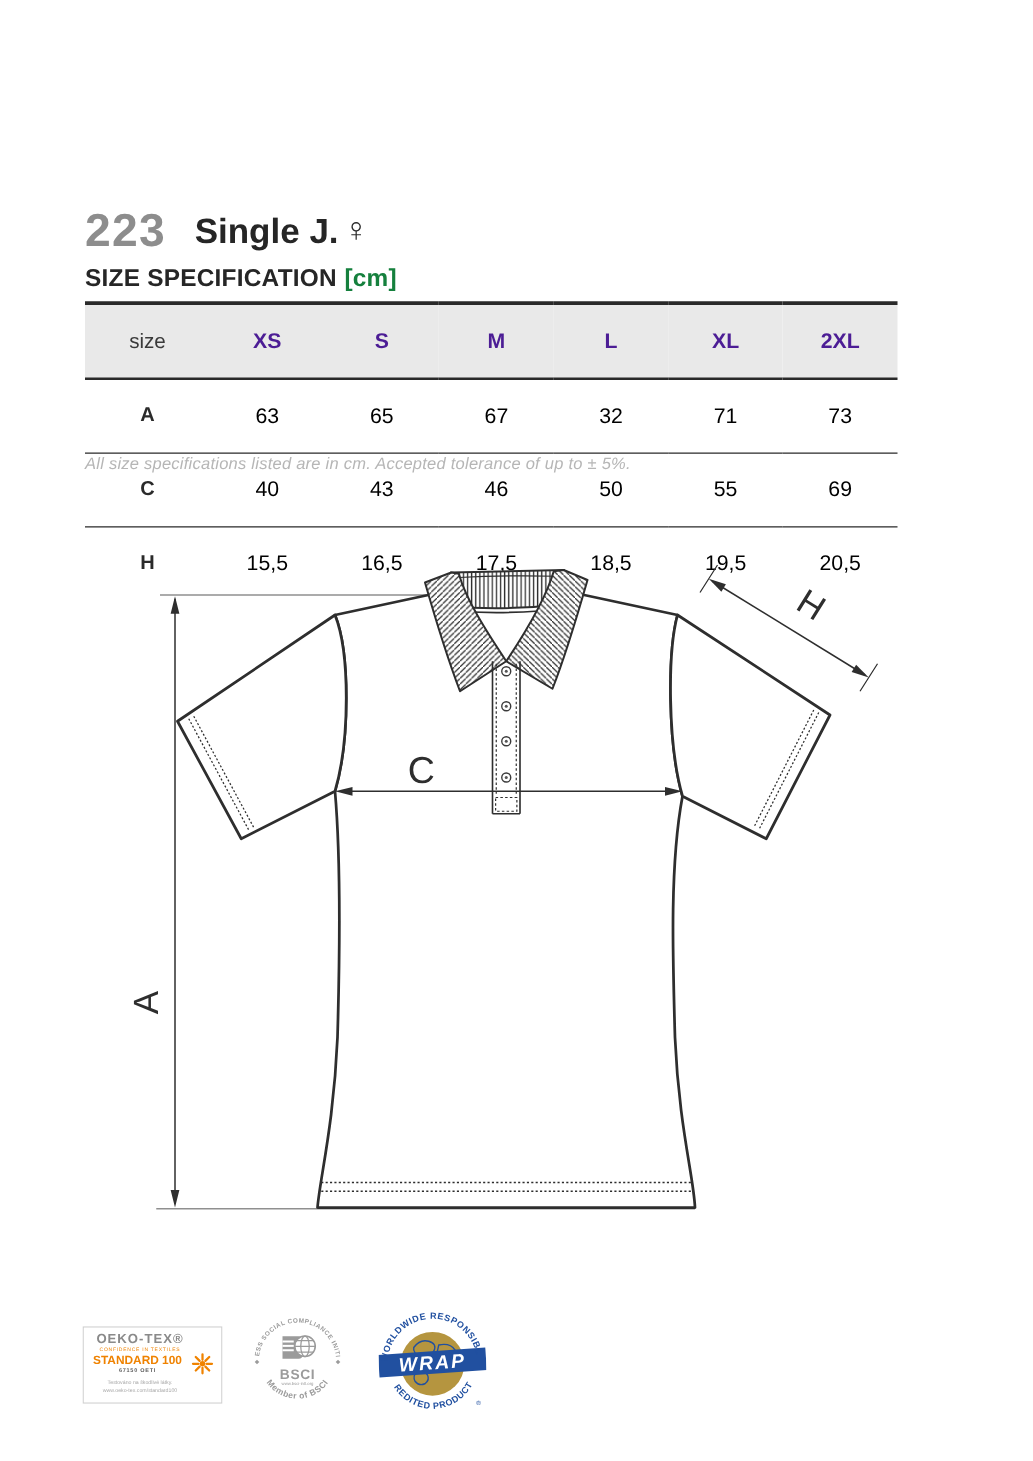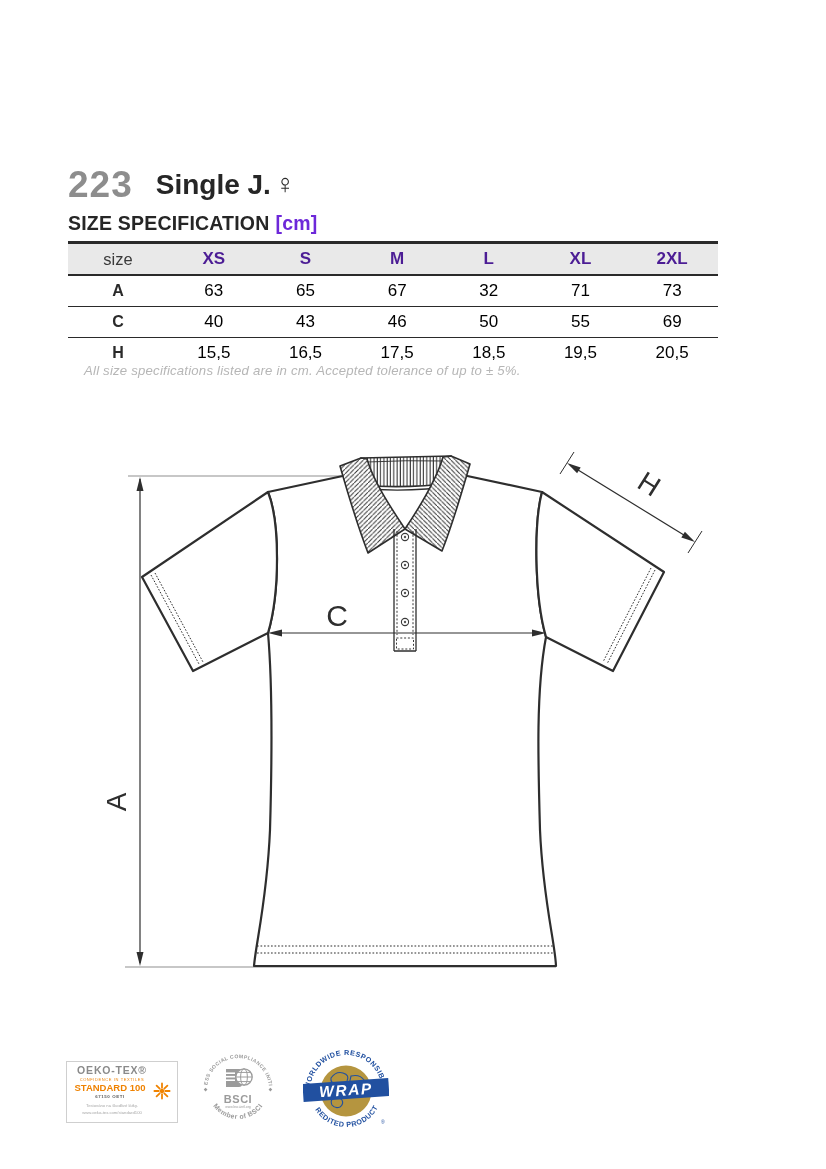--- a/index.html
+++ b/index.html
@@ -15,35 +15,35 @@
 
   
   .title-row{position:absolute;left:68px;top:166px;display:flex;align-items:center;}
   .product-code{font-size:37px;font-weight:bold;color:#8d8d8d;letter-spacing:1px;line-height:1;}
   .product-name{font-size:28px;font-weight:bold;color:#262626;margin-left:23px;line-height:1;}
   .gender{font-size:27px;font-weight:400;color:#2a2a2a;margin-left:4px;line-height:1;}
 
   
   .sec-head{position:absolute;left:68px;top:212px;font-size:19.5px;font-weight:bold;
             letter-spacing:.2px;color:#262626;}
-  .sec-head .unit{color:#6d28d9;margin-left:6px;}
+  .sec-head .unit{color:#15803d;margin-left:6px;}
 
   
   .size-table{position:absolute;left:68px;top:241px;width:650px;border-collapse:collapse;
               table-layout:fixed;}
-  .size-table th,.size-table td{padding:0;text-align:center;vertical-align:middle;height:30px;}
+  .size-table th,.size-table td{padding:14px;text-align:center;vertical-align:middle;height:30px;}
   .size-table thead tr{background:#e9e9e9;border-top:3px solid #2a2a2a;border-bottom:2.5px solid #2a2a2a;}
   .size-table thead th{font-size:17px;font-weight:bold;color:#4c1d95;}
   .size-table thead th.size-word{font-weight:400;font-size:16.5px;color:#3a3a3a;}
   .size-table tbody tr.sep{border-bottom:1.6px solid #2a2a2a;}
   .size-table td.row-label{font-weight:bold;font-size:16px;}
   .size-table td.val{font-size:17px;font-weight:400;color:#000000;}
   .col-first{width:100px;}
 
-  .spec-note{position:absolute;left:84px;top:363px;font-size:13.2px;font-style:italic;
+  .spec-note{position:absolute;left:68px;top:363px;font-size:13.2px;font-style:italic;
              color:#b6b6b6;letter-spacing:.2px;}
 
   
   .diagram{position:absolute;left:100px;top:430px;}
 
   
   .cert{position:absolute;}
   .cert-oeko{left:66px;top:1061px;}
   .cert-bsci{left:200px;top:1049px;}
   .cert-wrap{left:303px;top:1046px;}

